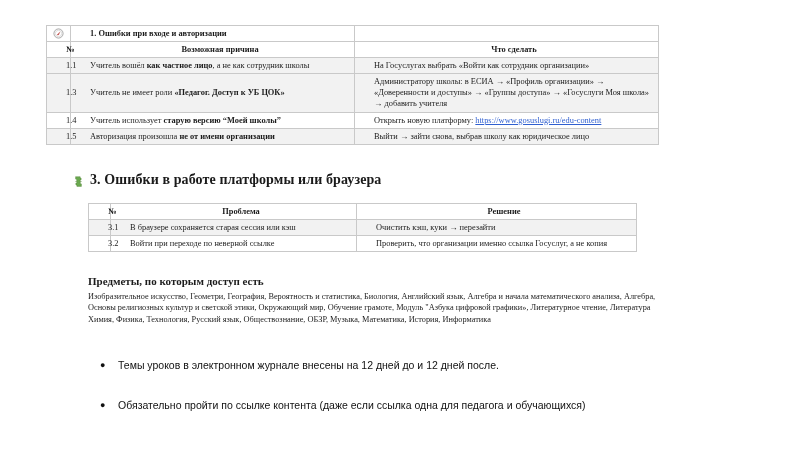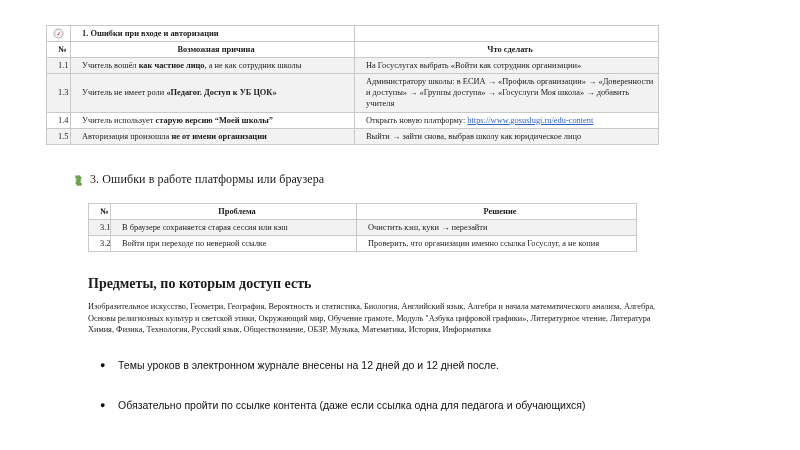--- a/index.html
+++ b/index.html
@@ -38,21 +38,21 @@
   }
 
   table.doc-table {
     border-collapse: collapse;
     width: 100%;
     table-layout: fixed;
     background: #ffffff;
   }
   table.doc-table td {
     border: 1px solid #c9c9c9;
-    padding: 2px 4px 2px 11px;
+    padding: 2px 4px 2px 19px;
     font-size: 8.4px;
     line-height: 1.32;
     vertical-align: middle;
     color: #1c1c1c;
   }
 
   
   .t1-c0 { width: 24px; }
   .t1-c1 { width: 284px; }
   .t1-c2 { width: 304px; }
@@ -109,40 +109,40 @@
     top: 172px;
     display: flex;
     align-items: center;
     gap: 5px;
   }
   .puzzle-icon {
     width: 13px; height: 13px;
     display: inline-block;
   }
   .section-3-title {
-    font-weight: normal;
-    font-size: 12px;
+    font-weight: bold;
+    font-size: 14px;
     color: #1a1a1a;
     letter-spacing: 0.1px;
   }
 
   
   .subjects {
     position: absolute;
     left: 88px;
     top: 274px;
     width: 580px;
     font-size: 8.3px;
     line-height: 1.42;
     color: #1c1c1c;
   }
   .subjects-title {
     font-weight: bold;
-    font-size: 14px;
-    margin-bottom: 7px;
+    font-size: 11px;
+    margin-bottom: 1px;
   }
   .subjects-line { display: block; }
 
   
   .bullets {
     position: absolute;
     left: 96px;
     top: 358px;
     width: 640px;
     font-family: "Liberation Sans", "DejaVu Sans", sans-serif;

